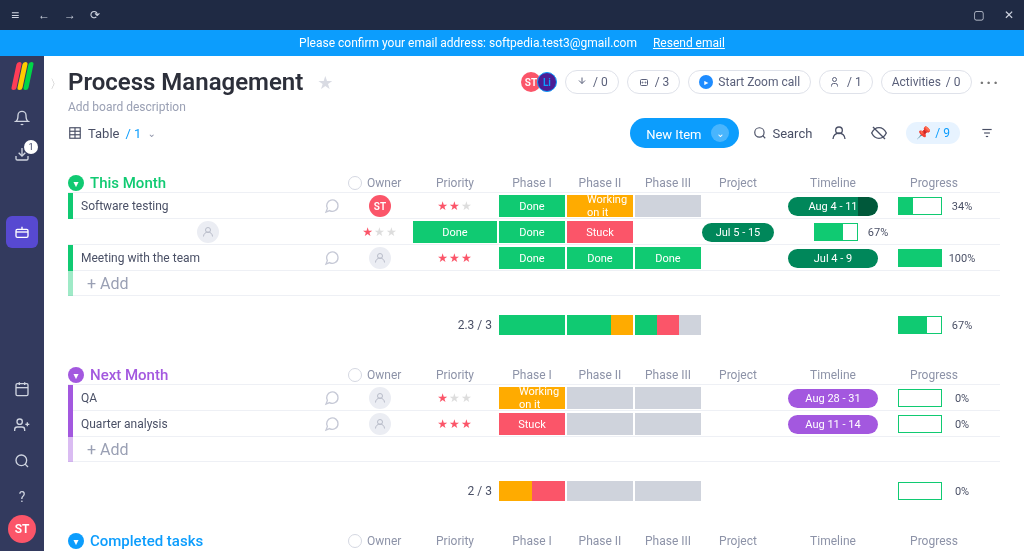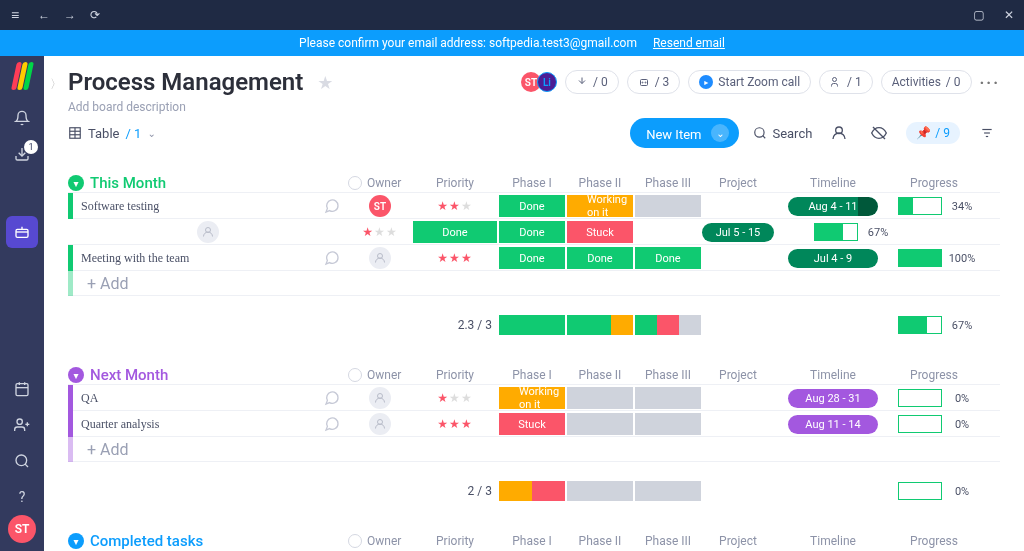--- a/index.html
+++ b/index.html
@@ -58,21 +58,21 @@
 .group-chevron{ width:16px; height:16px; border-radius:50%; display:flex; align-items:center; justify-content:center; color:#fff; font-size:10px;}
 .group-title { font-size:15px; font-weight:500;}
 .col-h { text-align:center; }
 .owner-h { display:flex; align-items:center; gap:5px; justify-content:flex-start; color:#8d93a8;}
 .owner-circle{ width:14px; height:14px; border-radius:50%; border:1.5px solid #d5d8e2;}
 
 .row { display:grid; grid-template-columns: 280px 64px 86px 68px 68px 68px 72px 118px 84px; align-items:center; height:26px; font-size:12px; border-top:1px solid #eef0f5;}
 .row:last-of-type{ border-bottom:1px solid #eef0f5;}
 .name-cell { display:flex; align-items:center; gap:8px;}
 .group-bar { width:5px; height:26px;}
-.name-text { color:#4a5066; flex:1;font-family:Liberation Serif, serif;}
+.name-text { color:#4a5066; flex:1;}
 .chat-icon { color:#c6c9d6; font-size:14px; margin-right:8px;}
 .owner-cell { display:flex; justify-content:center;}
 .owner-avatar { width:22px; height:22px; border-radius:50%; background:#fb5569; color:#fff; display:flex; align-items:center; justify-content:center; font-size:10px; font-weight:600;}
 .owner-avatar.empty{ background:#ebedf3; color:#b8bcc9;}
 .priority-cell{ text-align:center; color:#ddd; letter-spacing:1px;}
 .priority-cell .on{ color:#fb5569;}
 .status-cell{ height:22px; margin:2px 1px; display:flex; align-items:center; justify-content:center; color:#fff; font-size:11px;}
 .s-done{ background:#10ca72;}
 .s-working{ background:#ffab00;padding-left:20px;}
 .s-stuck{ background:#fb5569;}

